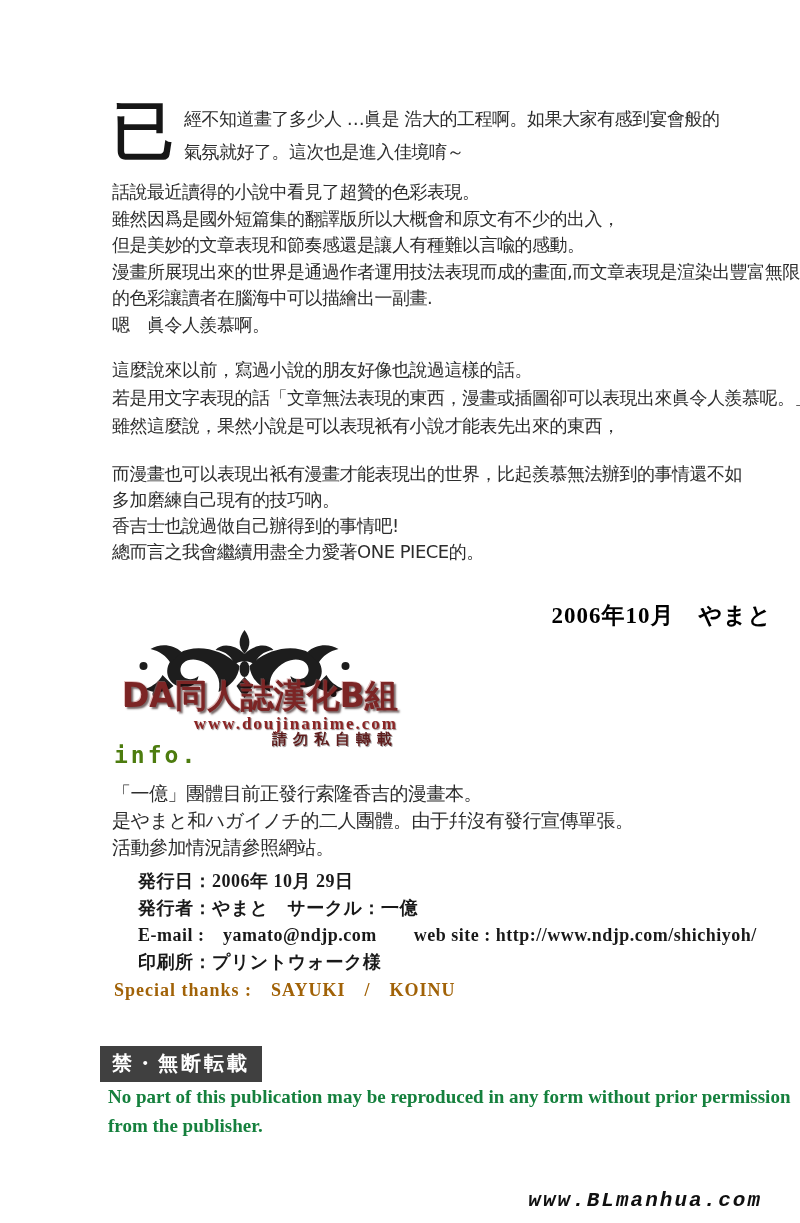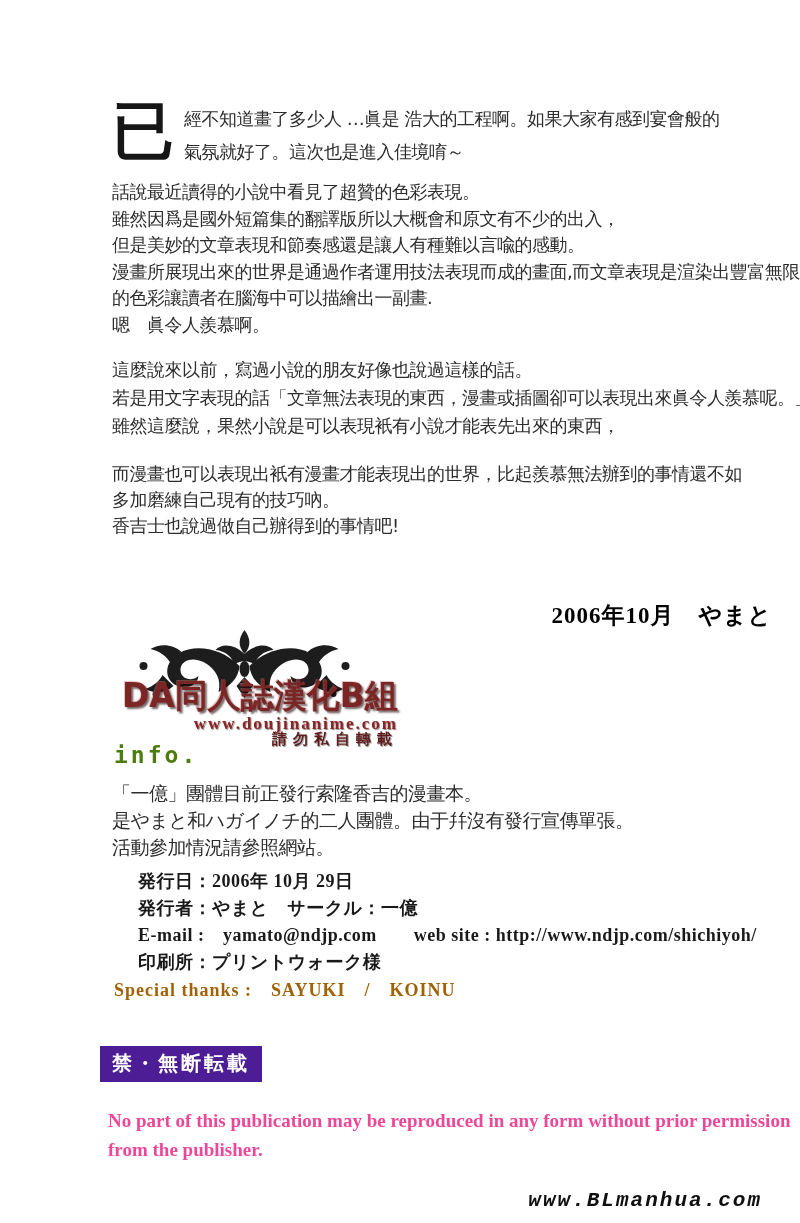--- a/index.html
+++ b/index.html
@@ -62,28 +62,28 @@
   .colophon div { white-space:nowrap;margin-left:26px; }
 
   .special {
     position:absolute; left:114px; top:978px;
     font-family:"Liberation Serif","DejaVu Serif",serif; font-weight:bold;
     font-size:18px; letter-spacing:1px; color:#a16207; white-space:nowrap;
   }
 
   .ban {
     position:absolute; left:100px; top:1046px;
-    background:#4c1d95; color:#ffffff; font-weight:bold; font-size:20px;
+    background:#404040; color:#ffffff; font-weight:bold; font-size:20px;
     padding:4px 12px 5px 12px; letter-spacing:3px; white-space:nowrap;
   }
 
   .english {
     position:absolute; left:108px; top:1082px; width:650px;
     font-family:"Liberation Serif","DejaVu Serif",serif; font-weight:bold;
-    font-size:19px; line-height:29px; color:#ec4899;margin-top:24px;
+    font-size:19px; line-height:29px; color:#15803d;
   }
   .english div { white-space:nowrap; }
 
   .watermark {
     position:absolute; right:38px; top:1189px;
     font-family:Liberation Mono, monospace;
     font-weight:bold; font-style:italic; font-size:21px; letter-spacing:2px;
     color:#101010; white-space:nowrap;
   }
 </style>
@@ -112,20 +112,21 @@
   <div class="para3 cjk">
     <div>這麼說來以前，寫過小說的朋友好像也說過這樣的話。</div>
     <div>若是用文字表現的話「文章無法表現的東西，漫畫或插圖卻可以表現出來眞令人羨慕呢。」</div>
     <div>雖然這麼說，果然小說是可以表現衹有小說才能表先出來的東西，</div>
   </div>
 
   <div class="para4 cjk">
     <div>而漫畫也可以表現出衹有漫畫才能表現出的世界，比起羨慕無法辦到的事情還不如</div>
     <div>多加磨練自己現有的技巧吶。</div>
     <div>香吉士也說過做自己辦得到的事情吧!</div>
+    <div>總而言之我會繼續用盡全力愛著ONE PIECE的。</div>
   </div>
 
   <div class="date-sig">2006年10月　やまと</div>
 
   <div class="logo">
     <svg class="ornament" width="215" height="72" viewBox="0 0 215 72" aria-hidden="true">
       <g fill="#1d1d1d">
         <path d="M107 2 C101 10 100 18 107 26 C114 18 113 10 107 2 Z"></path>
         <path d="M107 26 C97 16 84 15 78 22 C88 23 95 29 97 37 C101 32 113 32 117 37 C119 29 126 23 136 22 C130 15 117 16 107 26 Z"></path>
         <ellipse cx="107" cy="41" rx="5" ry="8"></ellipse>

